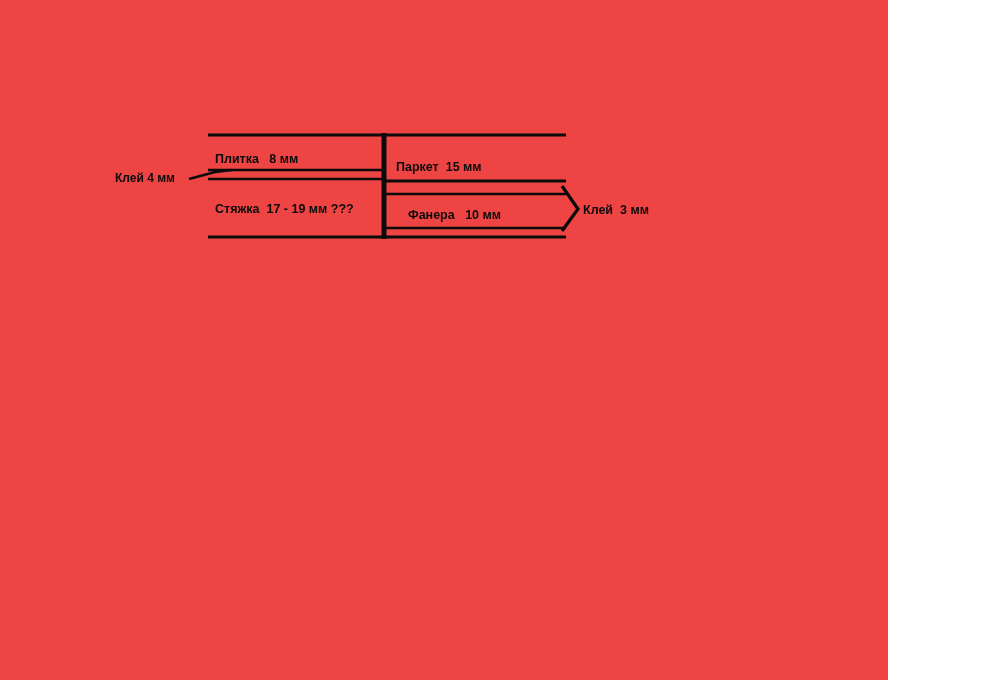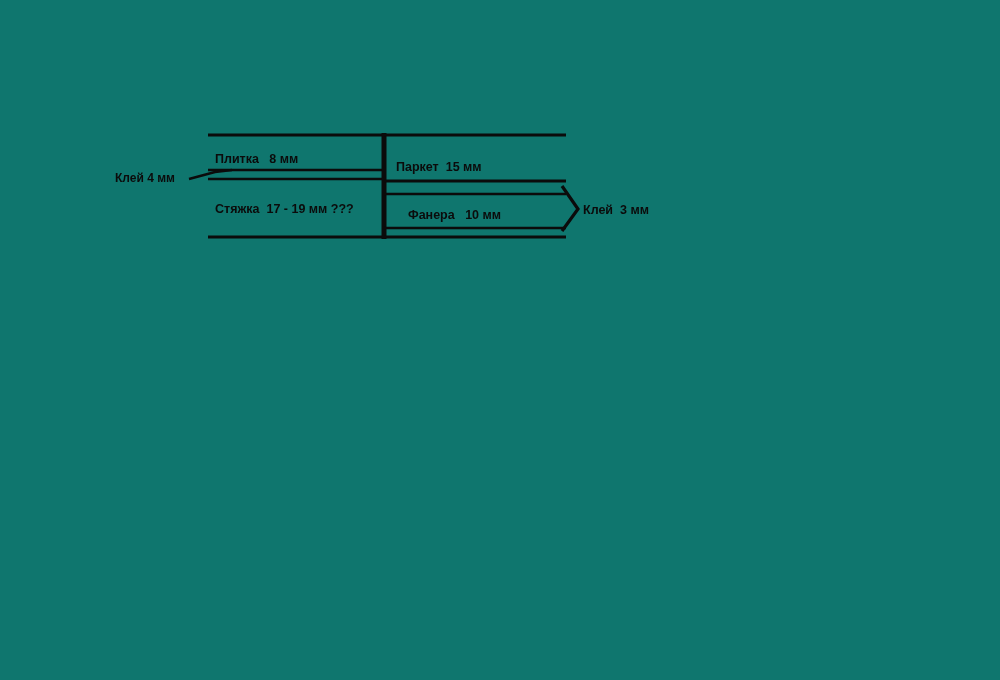--- a/index.html
+++ b/index.html
@@ -9,23 +9,23 @@
     background: #ffffff;
   }
   body {
     width: 1000px;
     height: 680px;
     overflow: hidden;
     font-family: "Liberation Sans", sans-serif;
   }
   #canvas-wrap {
     position: relative;
-    width: 1000px;
+    width: 888px;
     height: 680px;
-    background: #0f766e;
+    background: #ef4444;
   }
   svg#diagram {
     position: absolute;
     left: 0;
     top: 0;
     width: 1000px;
     height: 680px;
     display: block;
   }
   .dgm-line {

